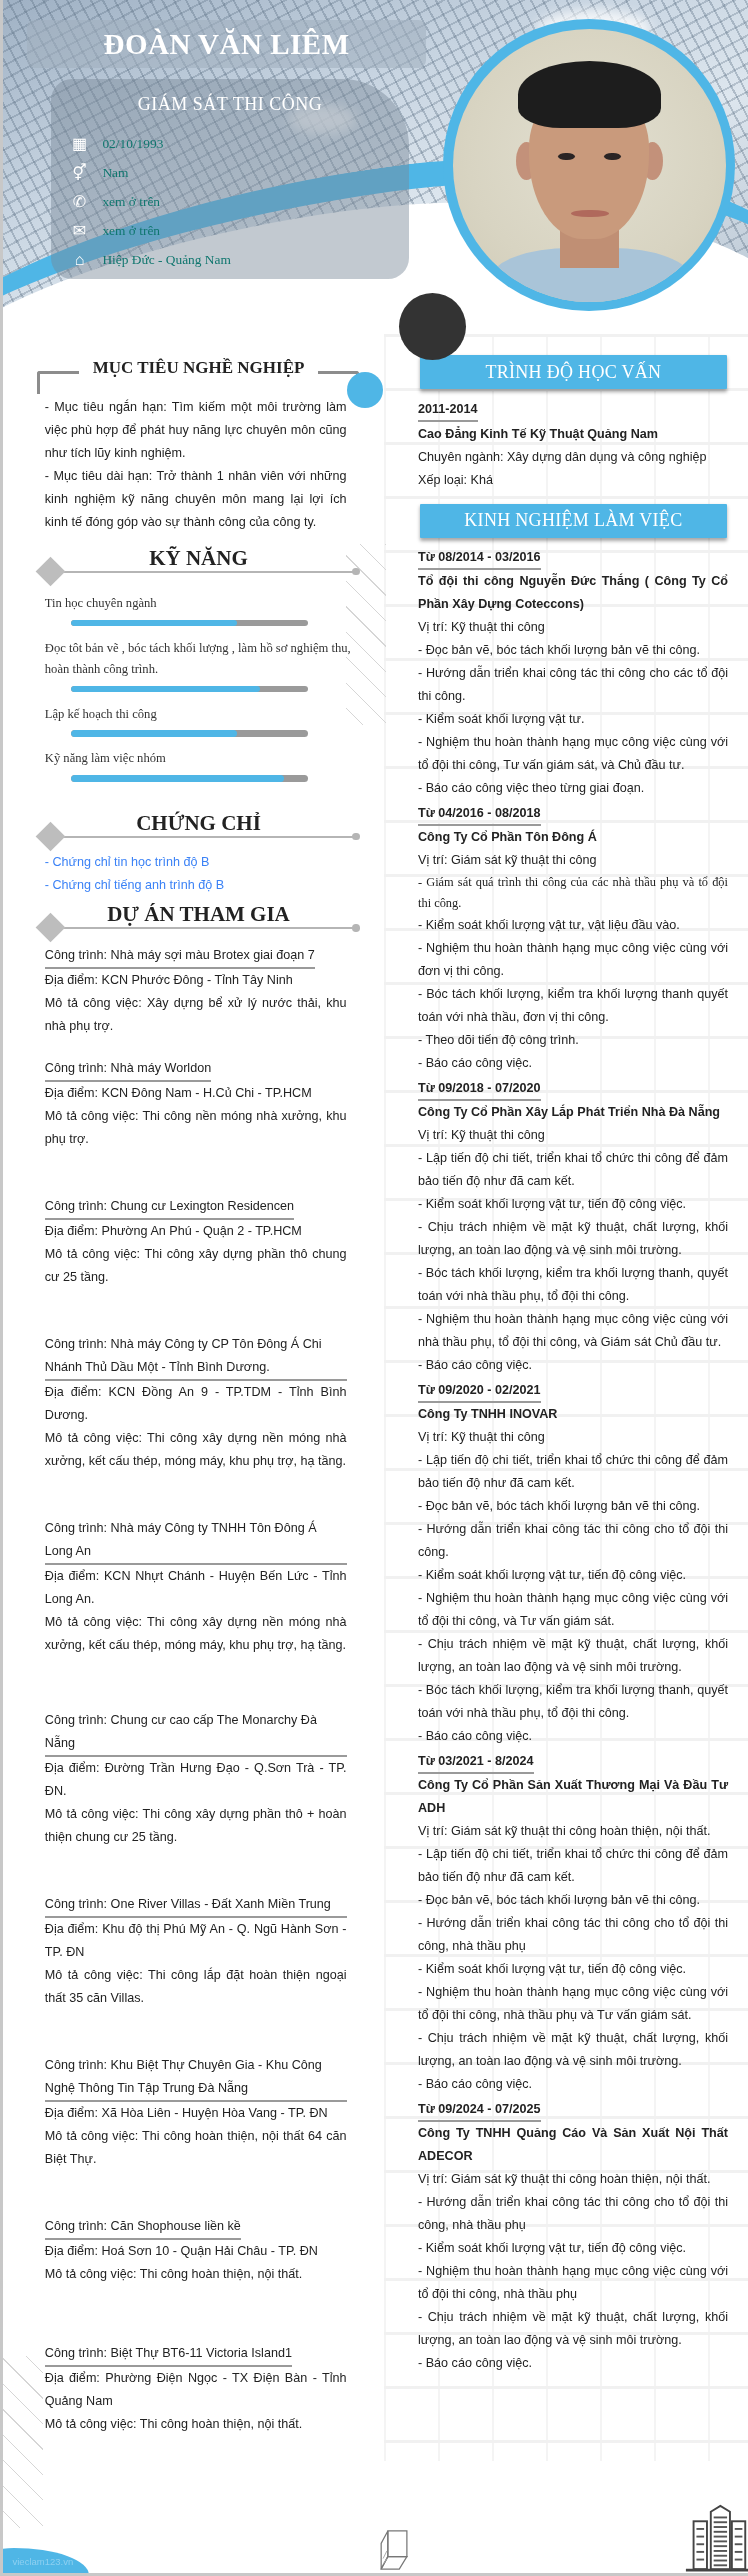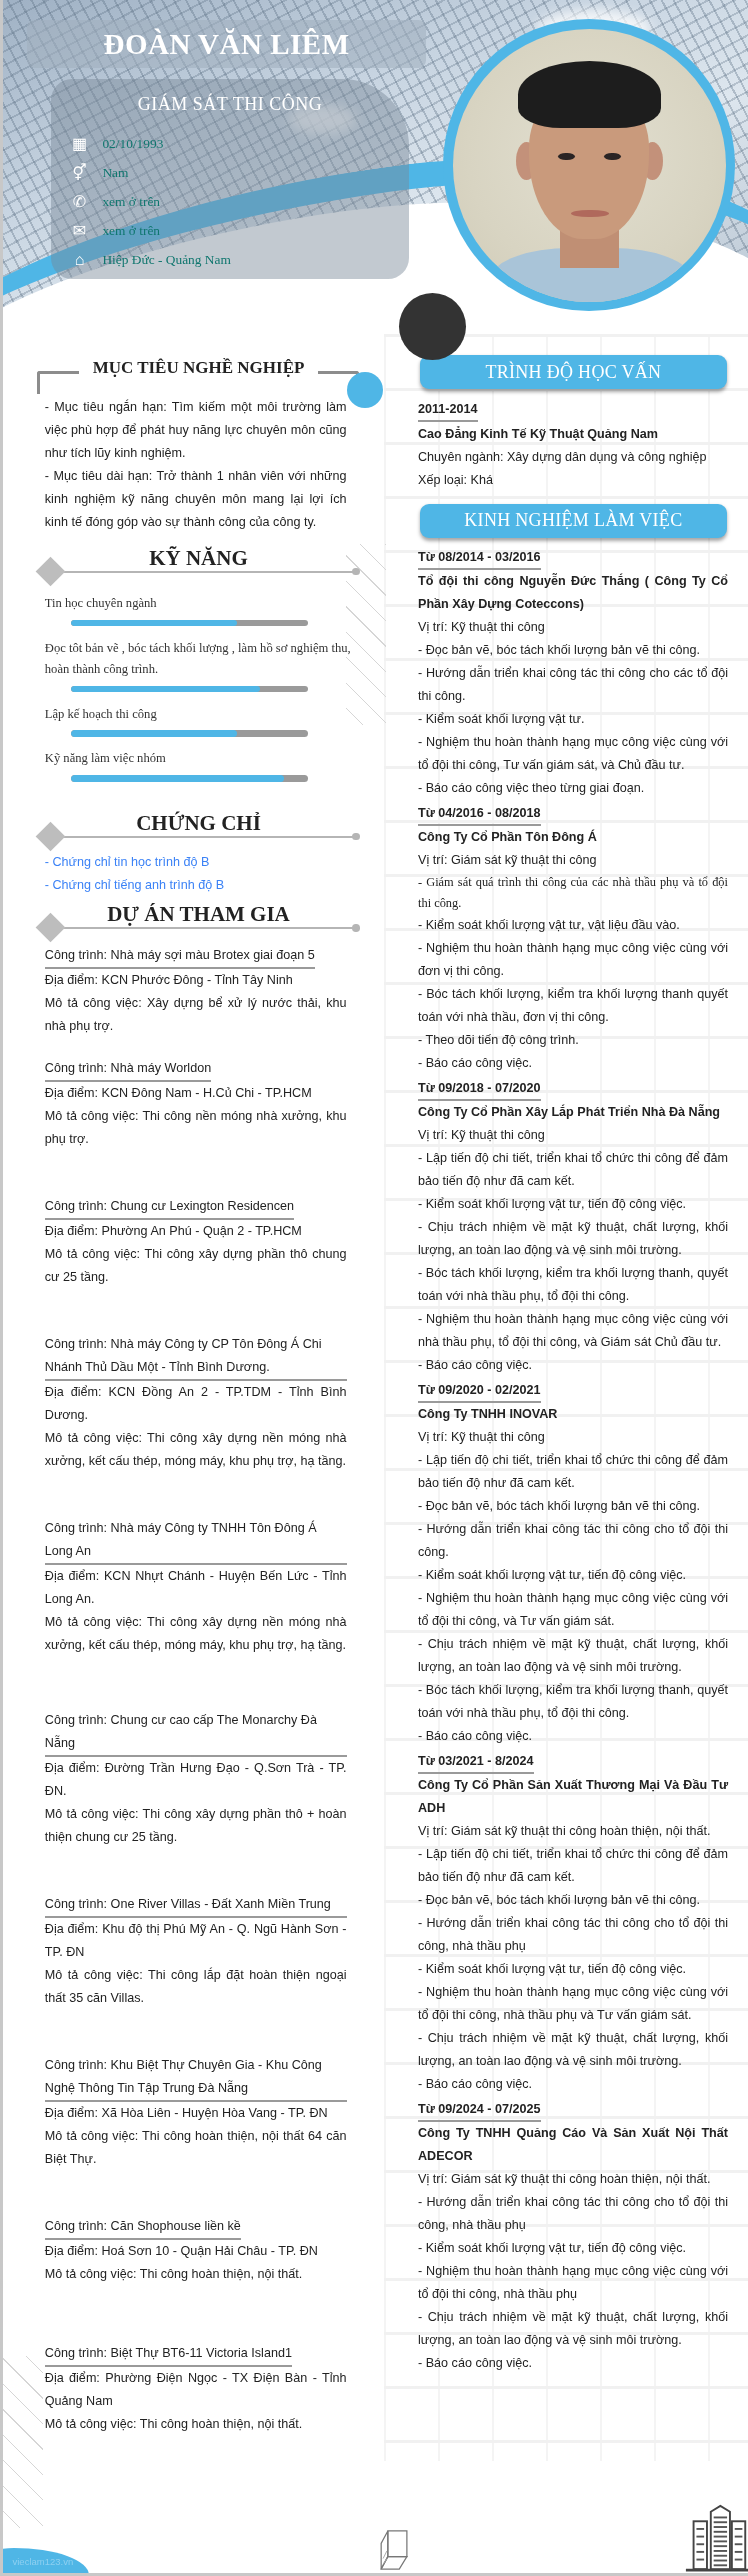--- a/index.html
+++ b/index.html
@@ -114,21 +114,21 @@
   .proj-name.full { display: block; }
   .proj-line { font-size: 12.6px; line-height: 23px; text-align: justify; color: #222; }
   
   .stripes {
     position: absolute; width: 40px; z-index: 1;
     background: repeating-linear-gradient(45deg, transparent 0 11.4px, #d6d6d6 11.4px 12.4px, transparent 12.4px 18px);
   }
   
   .right-col { position: absolute; left: 415px; top: 355px; width: 310px; z-index: 2; }
   .pill {
-    height: 34px; border-radius: 9px; background: #4fb6e6; box-shadow: 0 2.9px 3.8px rgba(0,0,0,0.35);
+    height: 34px; border-radius: 1px; background: #4fb6e6; box-shadow: 0 2.9px 3.8px rgba(0,0,0,0.35);
     display: flex; align-items: center; justify-content: center; margin: 0 0 9.5px 1.9px; width: 307px;
   }
   .pill span { font-family: "Liberation Serif", serif; font-size: 18px; color: #ffffff; letter-spacing: 0.3px; }
   .period { display: inline-block; font-weight: bold; font-size: 12.6px; line-height: 21px; color: #222; border-bottom: 2.9px solid #9a9a9a; }
   .company { font-weight: bold; font-size: 12.6px; line-height: 23px; color: #222; text-align: justify; }
   .rline { font-size: 12.6px; line-height: 23px; color: #222; text-align: justify; }
   .rline.serif { font-family: "Liberation Serif", serif; font-size: 12.4px; line-height: 21px; }
   .edu-school { font-weight: bold; font-size: 12.6px; line-height: 23px; margin-top: 1.9px; }
   .job { margin-top: 3px; }
   .foot-blob2 { position: absolute; left: -19px; top: 2548px; width: 105px; height: 38px; background: #4fb6e6; border-radius: 40% 100% 0 0; z-index: 2; }
@@ -255,26 +255,26 @@
       <p class="cert">- Chứng chỉ tiếng anh trình độ B</p>
     </div>
 
     <div class="sec-head" style="margin-top:3.8px;">
       <div class="sec-line"></div>
         <div class="sec-diamond"></div>
         <div class="sec-end"></div>
       <div class="sec-title">DỰ ÁN THAM GIA</div>
     </div>
     <div id="projects-list" style="padding-left:3.8px;padding-right:9.5px;">
-        <div class="proj"><p class="proj-name">Công trình: Nhà máy sợi màu Brotex giai đoạn 5</p><p class="proj-line">Địa điểm: KCN Phước Đông - Tỉnh Tây Ninh</p><p class="proj-line">Mô tả công việc: Xây dựng bể xử lý nước thải, khu nhà phụ trợ.</p></div>
+        <div class="proj"><p class="proj-name">Công trình: Nhà máy sợi màu Brotex giai đoạn 7</p><p class="proj-line">Địa điểm: KCN Phước Đông - Tỉnh Tây Ninh</p><p class="proj-line">Mô tả công việc: Xây dựng bể xử lý nước thải, khu nhà phụ trợ.</p></div>
         <div class="proj" style="margin-top: 19px;"><p class="proj-name">Công trình: Nhà máy Worldon</p><p class="proj-line">Địa điểm: KCN Đông Nam - H.Củ Chi - TP.HCM</p><p class="proj-line">Mô tả công việc: Thi công nền móng nhà xưởng, khu phụ trợ.</p></div>
         <div class="proj" style="margin-top: 44px;"><p class="proj-name">Công trình: Chung cư Lexington Residencen</p><p class="proj-line">Địa điểm: Phường An Phú - Quận 2 - TP.HCM</p><p class="proj-line">Mô tả công việc: Thi công xây dựng phần thô chung cư 25 tầng.</p></div>
         <div class="proj" style="margin-top: 44px;">
           <p class="proj-name full">Công trình: Nhà máy Công ty CP Tôn Đông Á Chi Nhánh Thủ Dầu Một - Tỉnh Bình Dương.</p>
-          <p class="proj-line">Địa điểm: KCN Đồng An 2 - TP.TDM - Tỉnh Bình Dương.</p>
+          <p class="proj-line">Địa điểm: KCN Đồng An 9 - TP.TDM - Tỉnh Bình Dương.</p>
           <p class="proj-line">Mô tả công việc: Thi công xây dựng nền móng nhà xưởng, kết cấu thép, móng máy, khu phụ trợ, hạ tầng.</p>
         </div>
         <div class="proj" style="margin-top: 44px;">
           <p class="proj-name full">Công trình: Nhà máy Công ty TNHH Tôn Đông Á Long An</p>
           <p class="proj-line">Địa điểm: KCN Nhựt Chánh - Huyện Bến Lức - Tỉnh Long An.</p>
           <p class="proj-line">Mô tả công việc: Thi công xây dựng nền móng nhà xưởng, kết cấu thép, móng máy, khu phụ trợ, hạ tầng.</p>
         </div>
         <div class="proj" style="margin-top: 52px;">
           <p class="proj-name full">Công trình: Chung cư cao cấp The Monarchy Đà Nẵng</p>
           <p class="proj-line">Địa điểm: Đường Trần Hưng Đạo - Q.Sơn Trà - TP. ĐN.</p>

